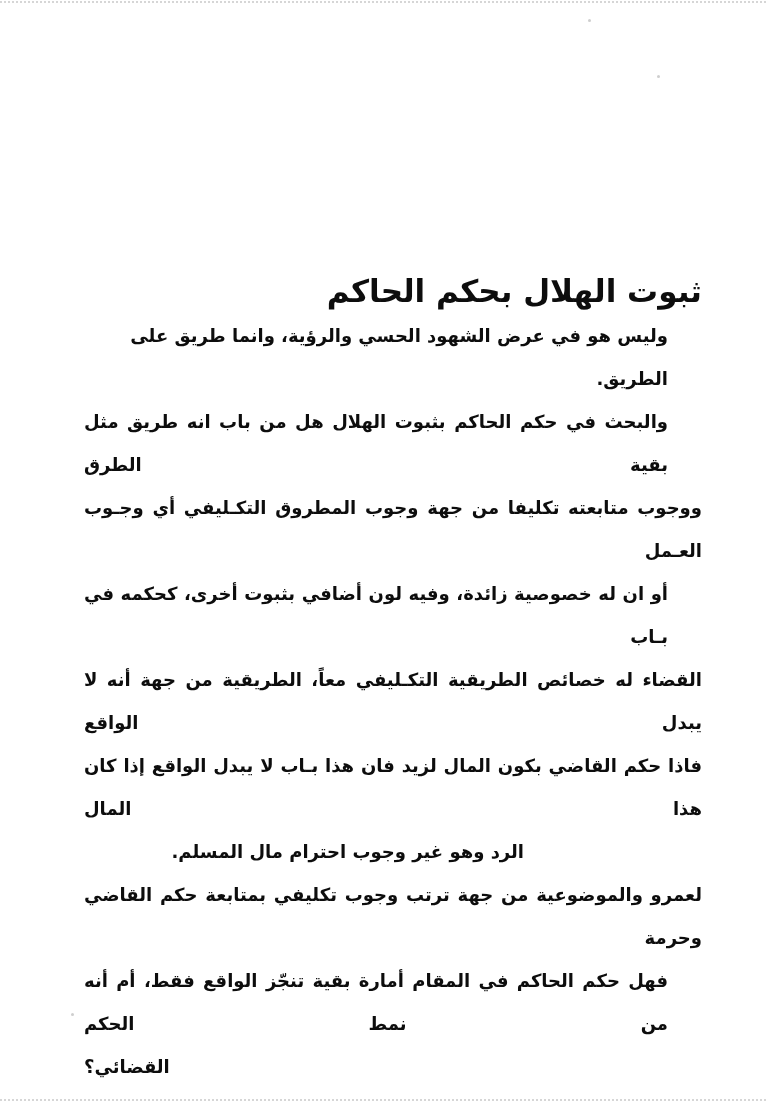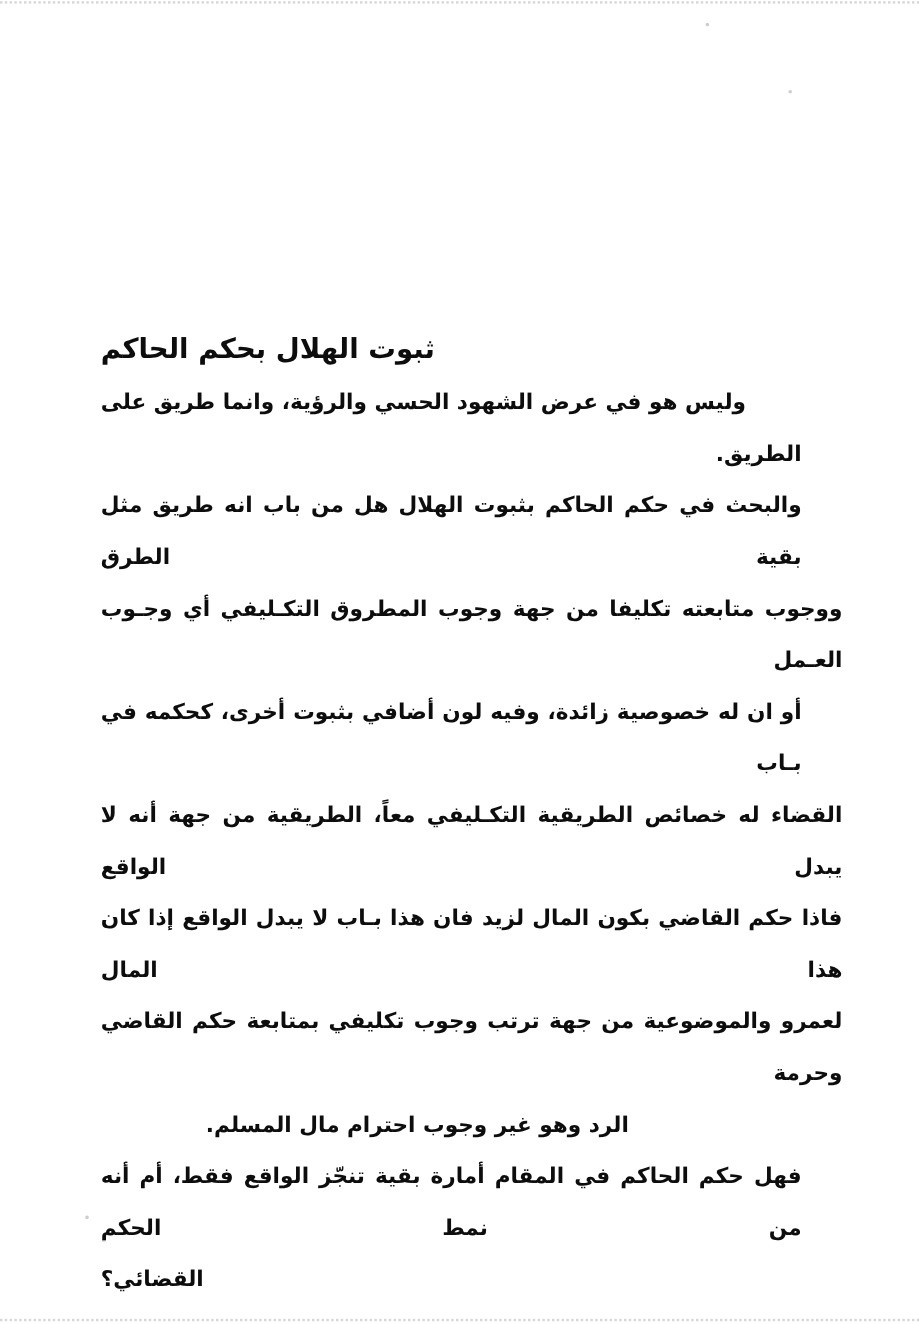--- a/index.html
+++ b/index.html
@@ -10,28 +10,28 @@
   }
   .scan-edge{position:absolute;left:0;width:766px;height:0;border-top:2px dotted #c9c9c9;opacity:.75;}
   .scan-edge.top{top:1px;}
   .scan-edge.bottom{top:1099px;}
   .speck{position:absolute;width:3px;height:3px;background:#adadad;border-radius:50%;opacity:.6;}
   .content{
     position:absolute;top:268px;right:64px;width:618px;
     direction:rtl;font-weight:bold;font-size:18px;
   }
   .title{
-    text-align:left;font-size:23px;line-height:46px;
+    text-align:right;font-size:31px;line-height:46px;
     letter-spacing:.5px;
   }
   .line{
     line-height:43px;
     text-align:justify;text-align-last:justify;
   }
-  .le{text-align:left;text-align-last:right;}   
+  .le{text-align:right;text-align-last:right;}   
   .ll{text-align:left;text-align-last:left;}     
   .ind{padding-right:34px;}                      
   .sh1{padding-right:178px;}
 </style>
 </head>
 <body>
 
 <div class="scan-edge top"></div>
 <div class="scan-edge bottom"></div>
 <div class="speck" style="top:19px;left:588px;"></div>
@@ -49,22 +49,22 @@
 
   <div>
     <div class="line ind">والبحث في حكم الحاكم بثبوت الهلال هل من باب انه طريق مثل بقية الطرق</div>
     <div class="line">ووجوب متابعته تكليفا من جهة وجوب المطروق التكـليفي أي وجـوب العـمل</div>
   </div>
 
   <div>
     <div class="line ind">أو ان له خصوصية زائدة، وفيه لون أضافي بثبوت أخرى، كحكمه في بـاب</div>
     <div class="line">القضاء له خصائص الطريقية التكـليفي معاً، الطريقية من جهة أنه لا يبدل الواقع</div>
     <div class="line">فاذا حكم القاضي بكون المال لزيد فان هذا بـاب لا يبدل الواقع إذا كان هذا المال</div>
+    <div class="line le sh1">الرد وهو غير وجوب احترام مال المسلم.</div>
     <div class="line">لعمرو والموضوعية من جهة ترتب وجوب تكليفي بمتابعة حكم القاضي وحرمة</div>
-    <div class="line le sh1">الرد وهو غير وجوب احترام مال المسلم.</div>
   </div>
 
   <div>
     <div class="line ind">فهل حكم الحاكم في المقام أمارة بقية تنجّز الواقع فقط، أم أنه من نمط الحكم</div>
     <div class="line ll">القضائي؟</div>
   </div>
 
 </div>
 
 </body></html>

